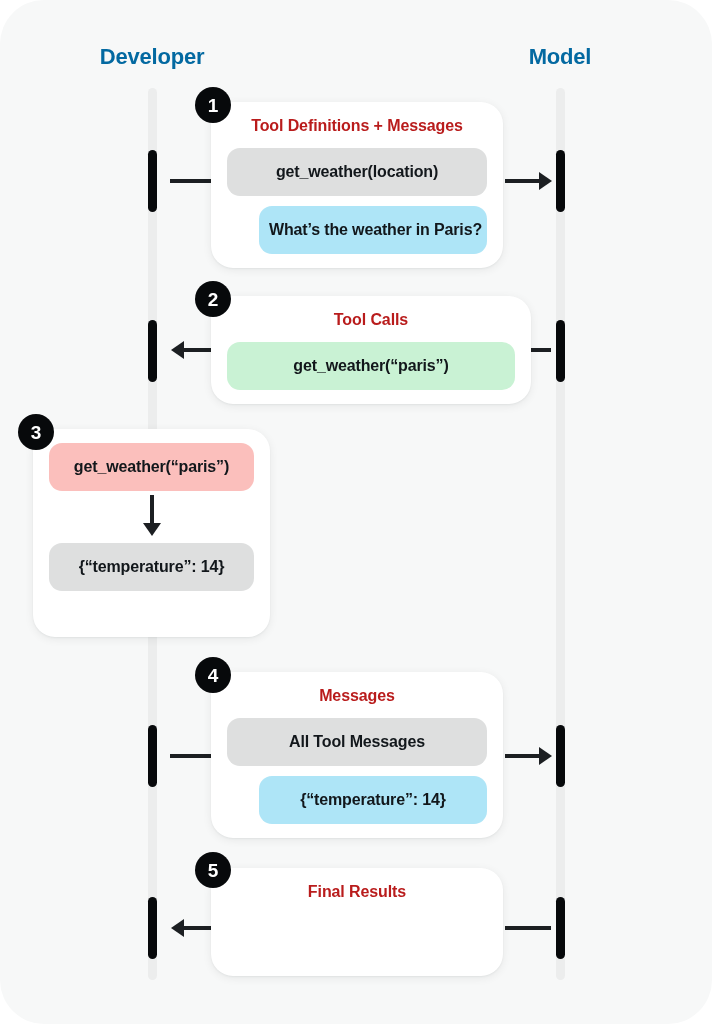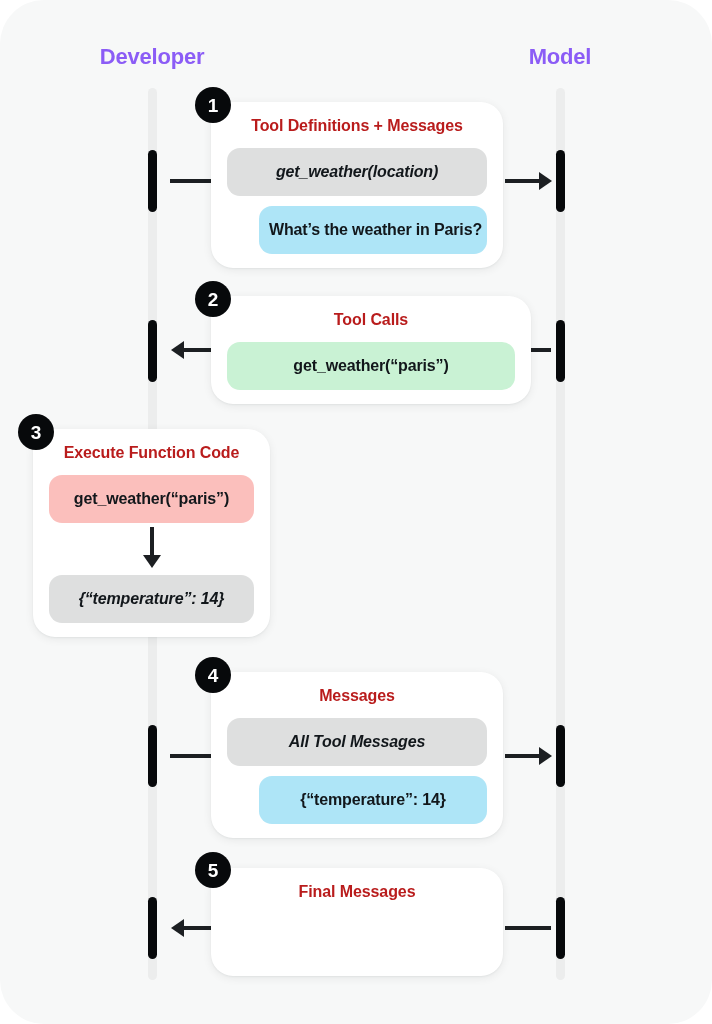--- a/index.html
+++ b/index.html
@@ -23,21 +23,21 @@
     background: #f7f8f8;
     border-radius: 44px;
     overflow: hidden;
   }
 
   
   .col-header {
     position: absolute;
     font-size: 22px;
     font-weight: 700;
-    color: #8b5cf6;
+    color: #0369a1;
     letter-spacing: -0.2px;
     white-space: nowrap;
     transform: translateX(-50%);
   }
   #header-developer { left: 152px; top: 44px; }
   #header-model     { left: 560px; top: 44px; }
 
   
   .lifeline {
     position: absolute;
@@ -98,21 +98,21 @@
     font-weight: 700;
     color: #12171b;
     letter-spacing: -0.15px;
     padding: 14px 10px;
     margin-bottom: 10px;
     line-height: 20px;
     white-space: nowrap;
     overflow: hidden;
   }
   .pill:last-child { margin-bottom: 0; }
-  .pill.grey  { background: #dedfdf; font-style: italic; }
+  .pill.grey  { background: #dedfdf; }
   .pill.blue  { background: #aee5f7; margin-left: 32px; }
   .pill.green { background: #c9f2d4; }
   .pill.red   { background: #fbbfbc; }
 
   
   .badge {
     position: absolute;
     width: 36px;
     height: 36px;
     border-radius: 50%;
@@ -200,34 +200,33 @@
   </div>
 
   <div class="badge" style="left:195px; top:281px;">2</div>
   <div class="card" style="left:211px; top:296px; width:320px; height:108px;">
     <div class="card-title">Tool Calls</div>
     <div class="pill green">get_weather(“paris”)</div>
   </div>
 
   <div class="badge" style="left:18px; top:414px;">3</div>
   <div class="card" style="left:33px; top:429px; width:237px; height:208px;">
-    <div class="card-title">Execute Function Code</div>
     <div class="pill red" style="margin-bottom:0;">get_weather(“paris”)</div>
     <div class="down-arrow">
       <div class="shaft"></div>
       <div class="head"></div>
     </div>
     <div class="pill grey">{“temperature”: 14}</div>
   </div>
 
   <div class="badge" style="left:195px; top:657px;">4</div>
   <div class="card" style="left:211px; top:672px; width:292px; height:166px;">
     <div class="card-title">Messages</div>
     <div class="pill grey">All Tool Messages</div>
     <div class="pill blue">{“temperature”: 14}</div>
   </div>
 
   <div class="badge" style="left:195px; top:852px;">5</div>
   <div class="card" style="left:211px; top:868px; width:292px; height:108px;">
-    <div class="card-title">Final Messages</div>
+    <div class="card-title">Final Results</div>
   </div>
 
 </div>
 
 </body></html>

